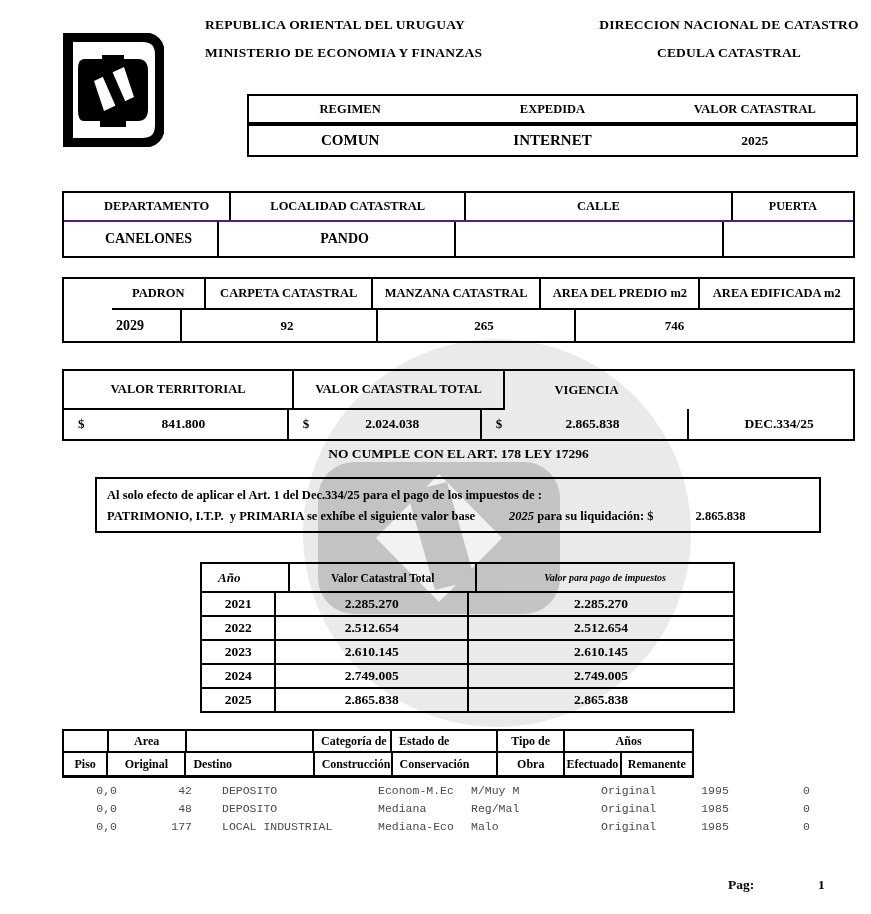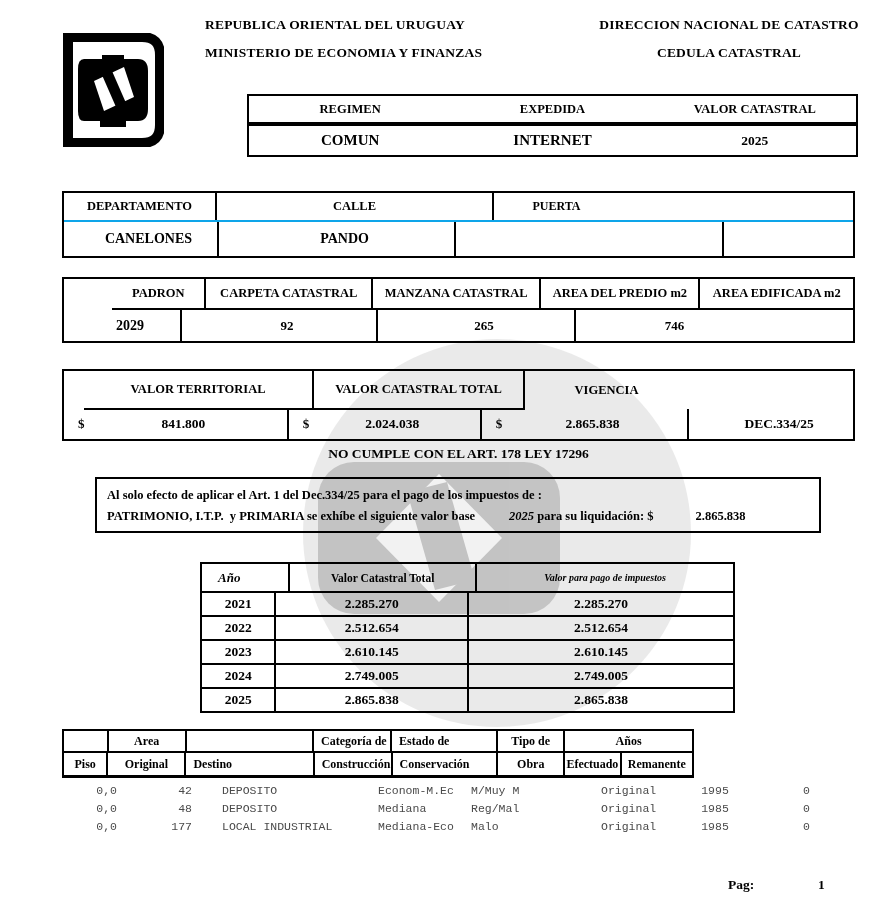--- a/index.html
+++ b/index.html
@@ -25,27 +25,27 @@
   .tbl-regimen .vrow{height:29px;}
   .tbl-regimen .hrow .cell{font-size:12.5px;font-weight:700;flex:1;}
   .tbl-regimen .vrow .cell{font-size:15px;font-weight:700;flex:1;}
 
   
   .tblb{border:2px solid #000;}
   .hcell{font-size:12.5px;font-weight:700;border-right:2px solid #000;height:100%;display:flex;align-items:center;justify-content:center;}
   .hcell:last-child,.vcell:last-child{border-right:none;}
   .vcell{font-size:14px;font-weight:700;border-right:2px solid #000;height:100%;display:flex;align-items:center;justify-content:center;padding-left:16px;}
 
-  .tbl-location .hrow{height:27px;border-bottom:2px solid #0ea5e9;}
+  .tbl-location .hrow{height:27px;border-bottom:2px solid #4c1d95;padding-left:20px;}
   .tbl-location .vrow{height:34px;}
 
   .tbl-padron .hrow{height:29px;border-bottom:2px solid #000;margin-left:48px;}
   .tbl-padron .vrow{height:31px;}
 
-  .tbl-valores .hrow{height:38px;padding-left:20px;}
+  .tbl-valores .hrow{height:38px;}
   .tbl-valores .hrow .hcell{border-bottom:2px solid #000;}
   .tbl-valores .hrow .hcell.nounder{border-bottom:none;}
   .tbl-valores .vrow{height:30px;}
   .money{position:relative;}
   .money .cur{position:absolute;left:14px;font-size:13px;font-weight:700;}
 
   .notice{font-size:13.5px;font-weight:700;text-align:center;}
 
   .taxbox{border:2px solid #000;font-size:12.5px;font-weight:700;padding:6px 10px 4px 10px;line-height:21px;}
   .taxbox .yr{font-style:italic;margin-left:34px;}
@@ -120,20 +120,21 @@
       <div class="row vrow">
         <div class="cell">COMUN</div>
         <div class="cell">INTERNET</div>
         <div class="cell" style="font-size:13.5px">2025</div>
       </div>
     </div>
 
     <div class="abs tblb tbl-location" style="left:62px;top:191px;width:793px">
       <div class="row hrow">
         <div class="hcell" style="width:151px">DEPARTAMENTO</div>
+        <div class="hcell" style="width:242px">LOCALIDAD CATASTRAL</div>
         <div class="hcell" style="width:275px">CALLE</div>
         <div class="hcell" style="width:125px;font-size:12px">PUERTA</div>
       </div>
       <div class="row vrow">
         <div class="vcell" style="width:151px">CANELONES</div>
         <div class="vcell" style="width:242px">PANDO</div>
         <div class="vcell" style="width:275px"></div>
         <div class="vcell" style="width:125px"></div>
       </div>
     </div>

